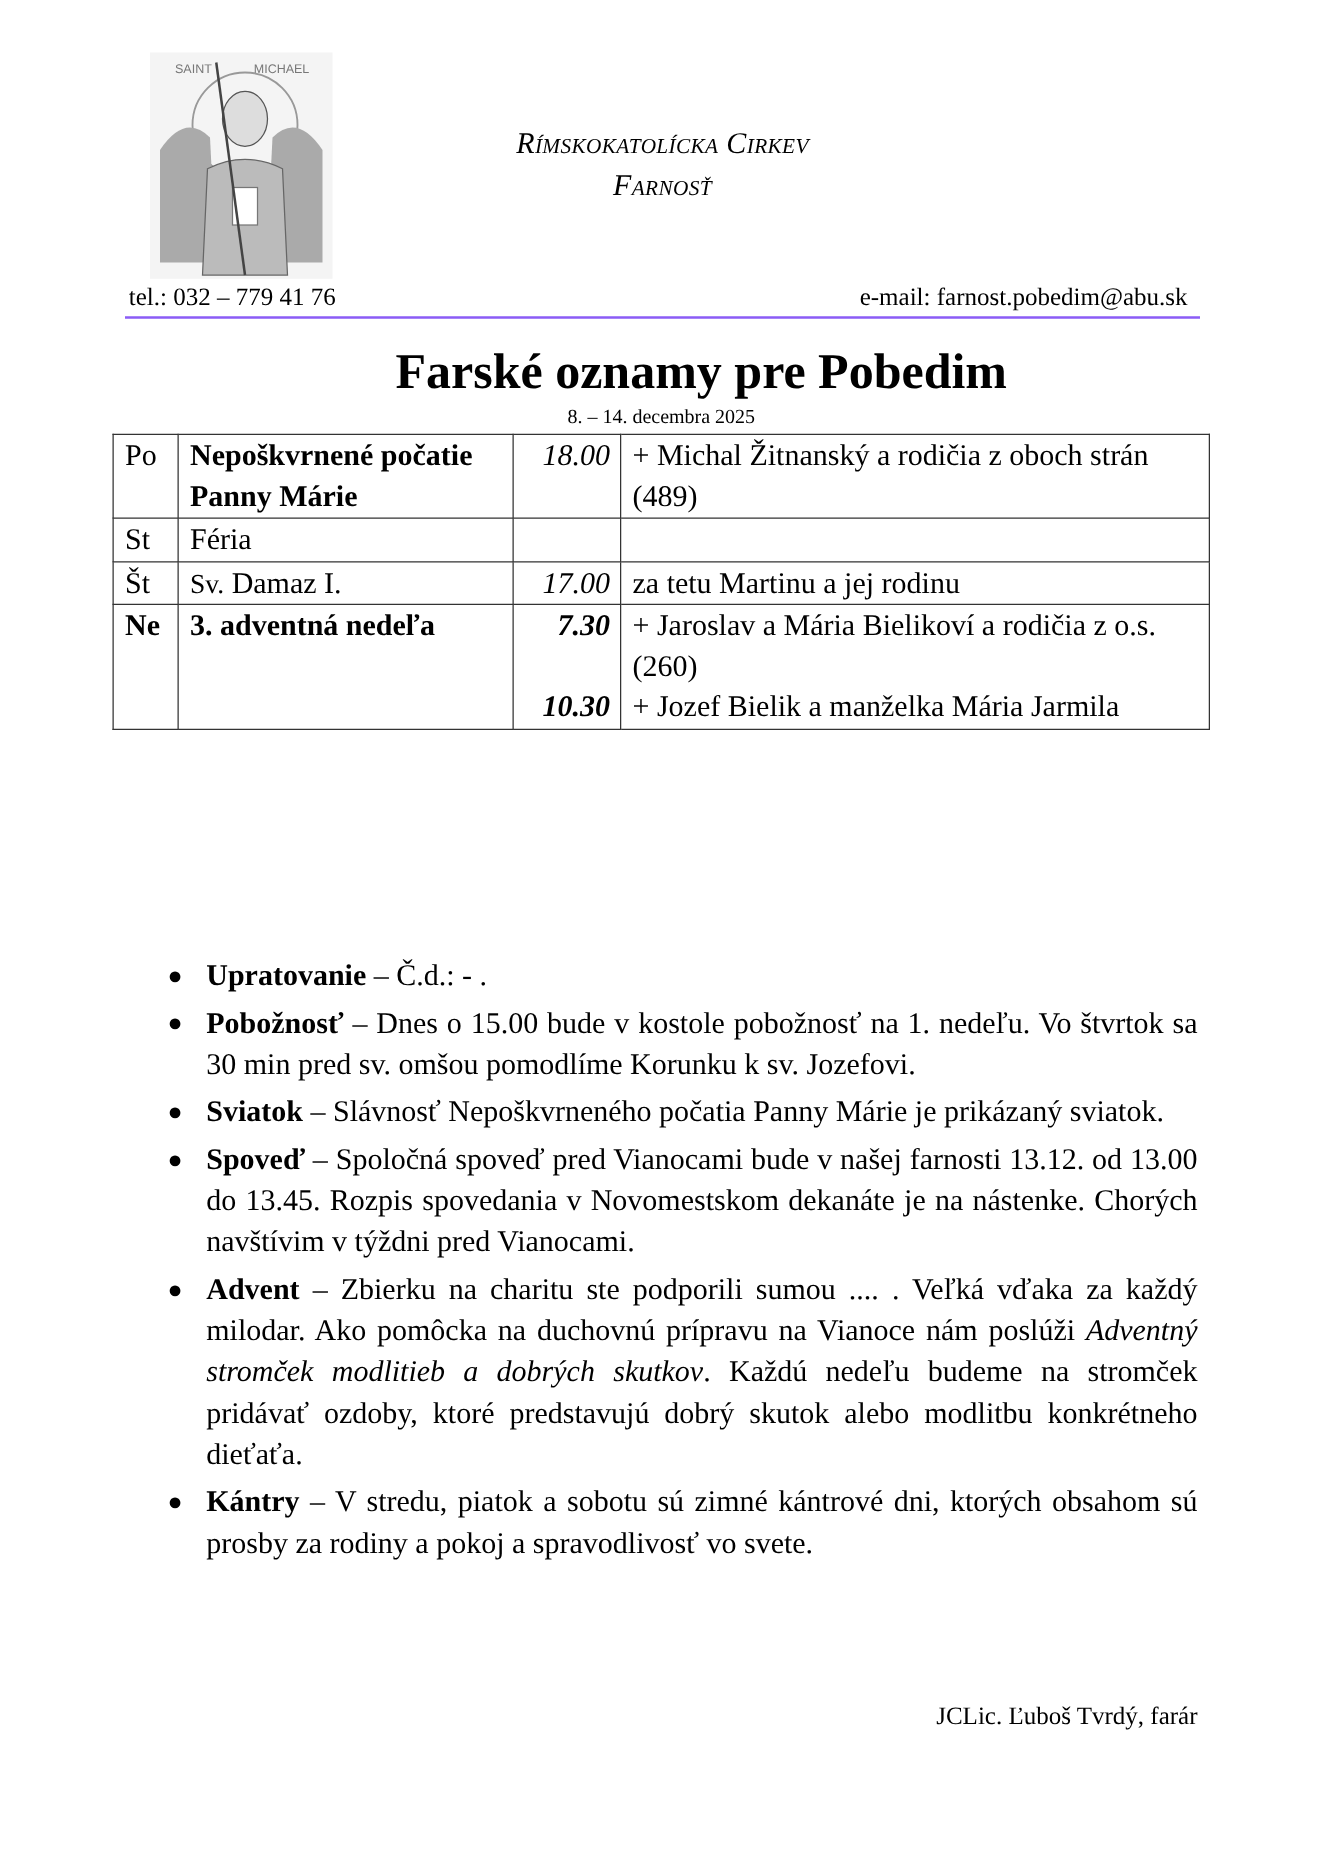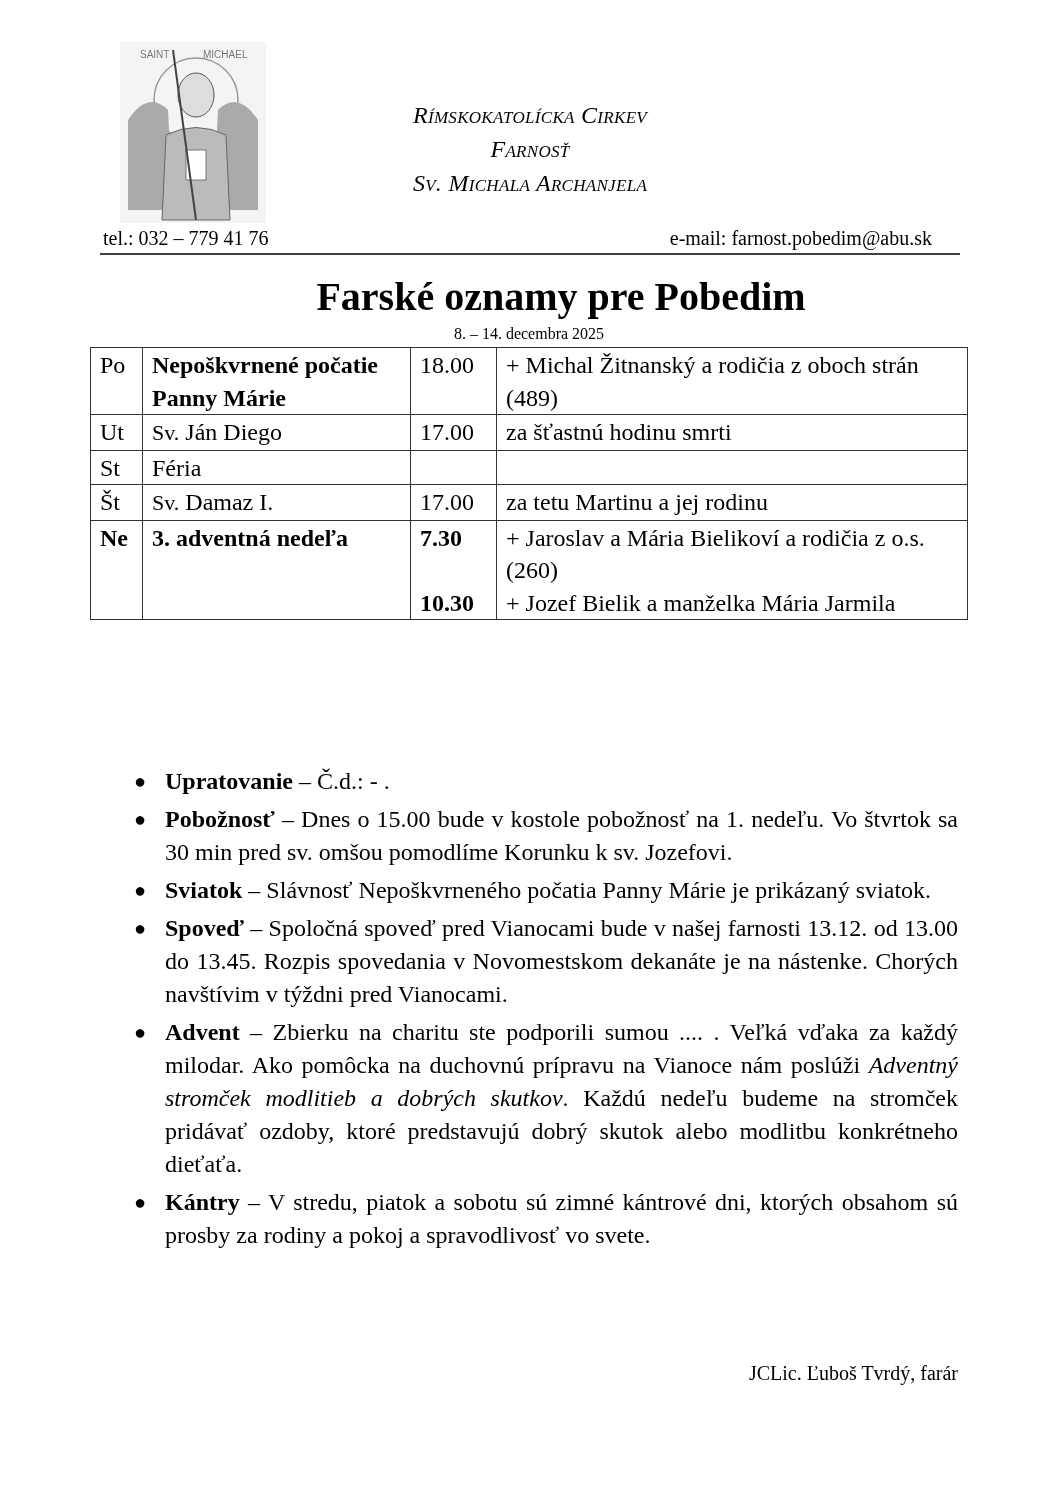--- a/index.html
+++ b/index.html
@@ -10,43 +10,43 @@
   .logo {
     position: absolute; left: 118px; top: 40px; width: 150px; height: 185px;
   }
   .org {
     position: absolute; left: 300px; top: 98px; width: 460px; text-align: center;
     font-weight: normal; font-style: italic; font-size: 24px; line-height: 34px;
     font-variant: small-caps; letter-spacing: 0.3px;
   }
   .contact {
     position: absolute; left: 100px; top: 227px; width: 860px; height: 26px;
-    border-bottom: 2px solid #404040; font-size: 20px;
+    border-bottom: 2px solid #8b5cf6; font-size: 20px;
   }
   .contact .tel { position: absolute; left: 3px; top: 0; }
-  .contact .mail { position: absolute; right: 28px; top: 0; }
+  .contact .mail { position: absolute; right: 10px; top: 0; }
   .title {
     position: absolute; left: 0; top: 273px; width: 1058px; text-align: center;
     font-weight: bold; font-size: 40px; line-height: 48px; padding-left: 32px;
   }
   .dates {
     position: absolute; left: 0; top: 322px; width: 1058px; text-align: center;
     font-size: 16px; line-height: 24px;
   }
   table.sched {
     position: absolute; left: 90px; top: 347px; width: 878px;
     border-collapse: collapse; font-size: 24px;
   }
   table.sched td {
     border: 1.5px solid #333; vertical-align: top; padding: 1px 8px 0 9px;
     line-height: 32.5px;
   }
   td.day { width: 34px; }
   td.feast { width: 250px; }
-  td.time { width: 68px; text-align: left; padding-right: 6px; }
+  td.time { width: 68px; text-align: right; padding-right: 6px; font-style: italic; }
   td.feast.bold, td.day.bold { font-weight: bold; }
   .sv { font-size: 22px; }
   .time .t { display: block; font-weight: bold; }
   .time .t.gap { margin-top: 32.5px; }
   .intent .l { display: block; }
   ul.notes {
     position: absolute; left: 130px; top: 765px; width: 828px; margin: 0; padding: 0;
     list-style: none; font-size: 24px; line-height: 33px;
   }
   ul.notes li {
@@ -74,51 +74,40 @@
     <ellipse cx="78" cy="55" rx="18" ry="22" fill="#ddd" stroke="#555"></ellipse>
     <path d="M48 95 Q78 80 108 95 L112 180 L44 180 Z" fill="#bbb" stroke="#666"></path>
     <rect x="68" y="110" width="20" height="30" fill="#fff" stroke="#777"></rect>
     <line x1="55" y1="10" x2="78" y2="180" stroke="#444" stroke-width="2"></line>
   </svg>
 </div>
 
 <div class="org">
   <div>Rímskokatolícka Cirkev</div>
   <div>Farnosť</div>
-  <div>Sv. Michala Archanjela</div>
 </div>
 
 <div class="contact">
   <span class="tel">tel.: 032 – 779 41 76</span>
   <span class="mail">e-mail: farnost.pobedim@abu.sk</span>
 </div>
 
 <div class="title">Farské oznamy pre Pobedim</div>
 <div class="dates">8. – 14. decembra 2025</div>
 
 <table class="sched">
   <tbody id="sched-body">
       <tr>
         <td class="day">Po</td>
         <td class="feast bold"><span>Nepoškvrnené počatie Panny Márie</span></td>
         <td class="time">
           <span class="t" style="font-weight: normal;">18.00</span>
         </td>
         <td class="intent">
           <span class="l">+ Michal Žitnanský a rodičia z oboch strán (489)</span>
-        </td>
-      </tr>
-      <tr>
-        <td class="day">Ut</td>
-        <td class="feast"><span class="sv">Sv.</span> <span>Ján Diego</span></td>
-        <td class="time">
-          <span class="t" style="font-weight: normal;">17.00</span>
-        </td>
-        <td class="intent">
-          <span class="l">za šťastnú hodinu smrti</span>
         </td>
       </tr>
       <tr>
         <td class="day">St</td>
         <td class="feast"><span>Féria</span></td>
         <td class="time">
           <span class="t" style="font-weight: normal;">&nbsp;</span>
         </td>
         <td class="intent">
           <span class="l">&nbsp;</span>

